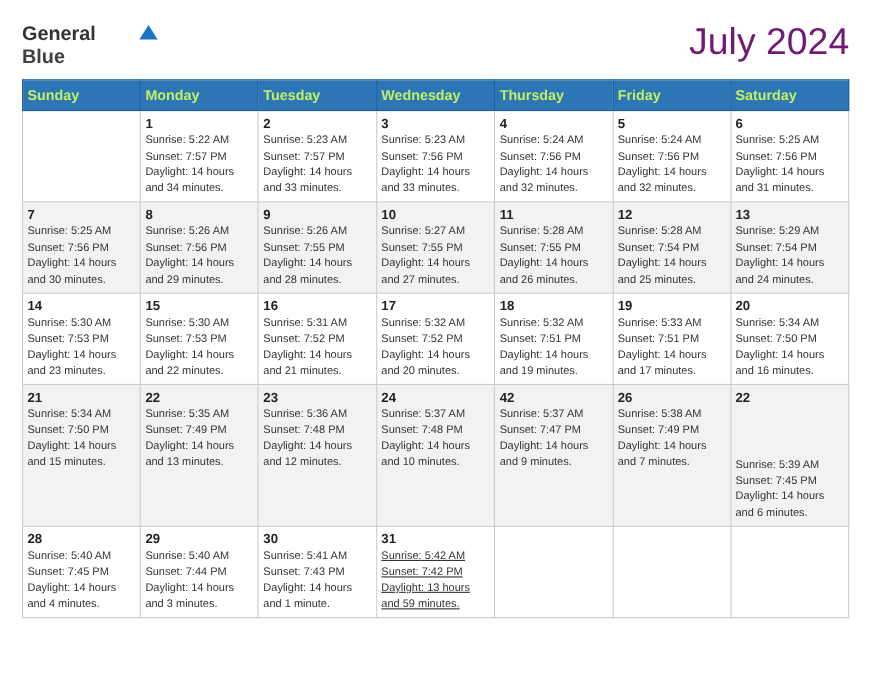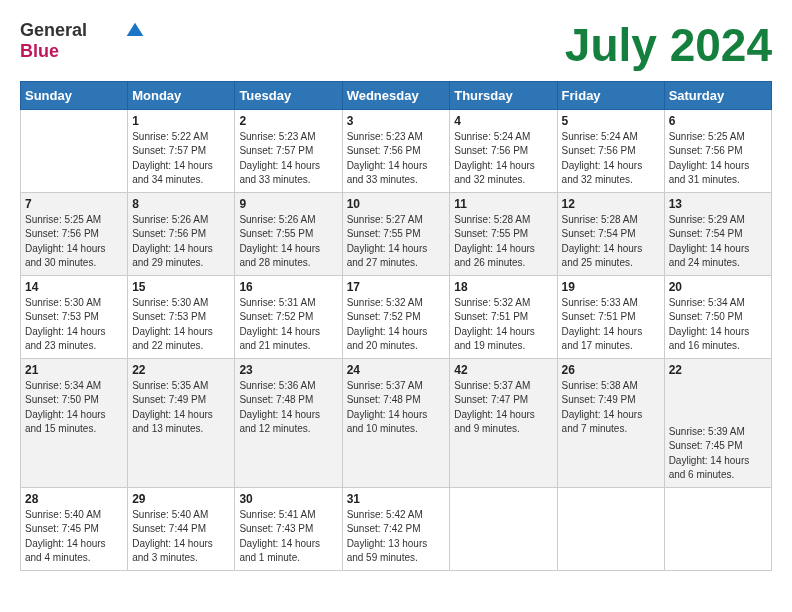--- a/index.html
+++ b/index.html
@@ -27,48 +27,48 @@
       gap: 36px;
     }
     .logo-general {
       font-size: 18px;
       font-weight: bold;
       color: #333;
     }
     .logo-blue {
       font-size: 18px;
       font-weight: bold;
-      color: #be185d;
+      color: #404040;
     }
     .logo-icon {
       width: 20px;
       height: 20px;
       margin-left: 2px;
     }
     .title-area {
       text-align: right;
     }
     .month-title {
-      font-size: 46px;
-      font-weight: bold;
-      color: #15803d;
+      font-size: 34px;
+      font-weight: normal;
+      color: #701a75;
       line-height: 1.1;
     }
     .location-title {
       font-size: 16px;
       color: #555;
     }
     .calendar-table {
       width: 100%;
       border-collapse: collapse;
       border: 1px solid #ccc;
     }
     .calendar-table th {
       background-color: #2e75b6;
-      color: #ffffff;
+      color: #bef264;
       font-size: 13px;
       font-weight: bold;
       padding: 6px 4px;
       text-align: left;
       border: 1px solid #2060a0;
     }
     .calendar-table td {
       vertical-align: top;
       border: 1px solid #ccc;
       padding: 4px;
@@ -344,21 +344,21 @@
         </td>
         <td>
           <div class="day-number">30</div>
           <div class="day-info" style="white-space: pre-line;">Sunrise: 5:41 AM
 Sunset: 7:43 PM
 Daylight: 14 hours
 and 1 minute.</div>
         </td>
         <td>
           <div class="day-number">31</div>
-          <div class="day-info" style="white-space: pre-line;">Sunrise: 5:42 AM
+          <div class="day-info" style="white-space: pre-line; text-decoration: underline;">Sunrise: 5:42 AM
 Sunset: 7:42 PM
 Daylight: 13 hours
 and 59 minutes.</div>
         </td>
         <td class="empty-cell"></td>
         <td class="empty-cell"></td>
         <td class="empty-cell"></td>
       </tr>
     </tbody>
 </table>

